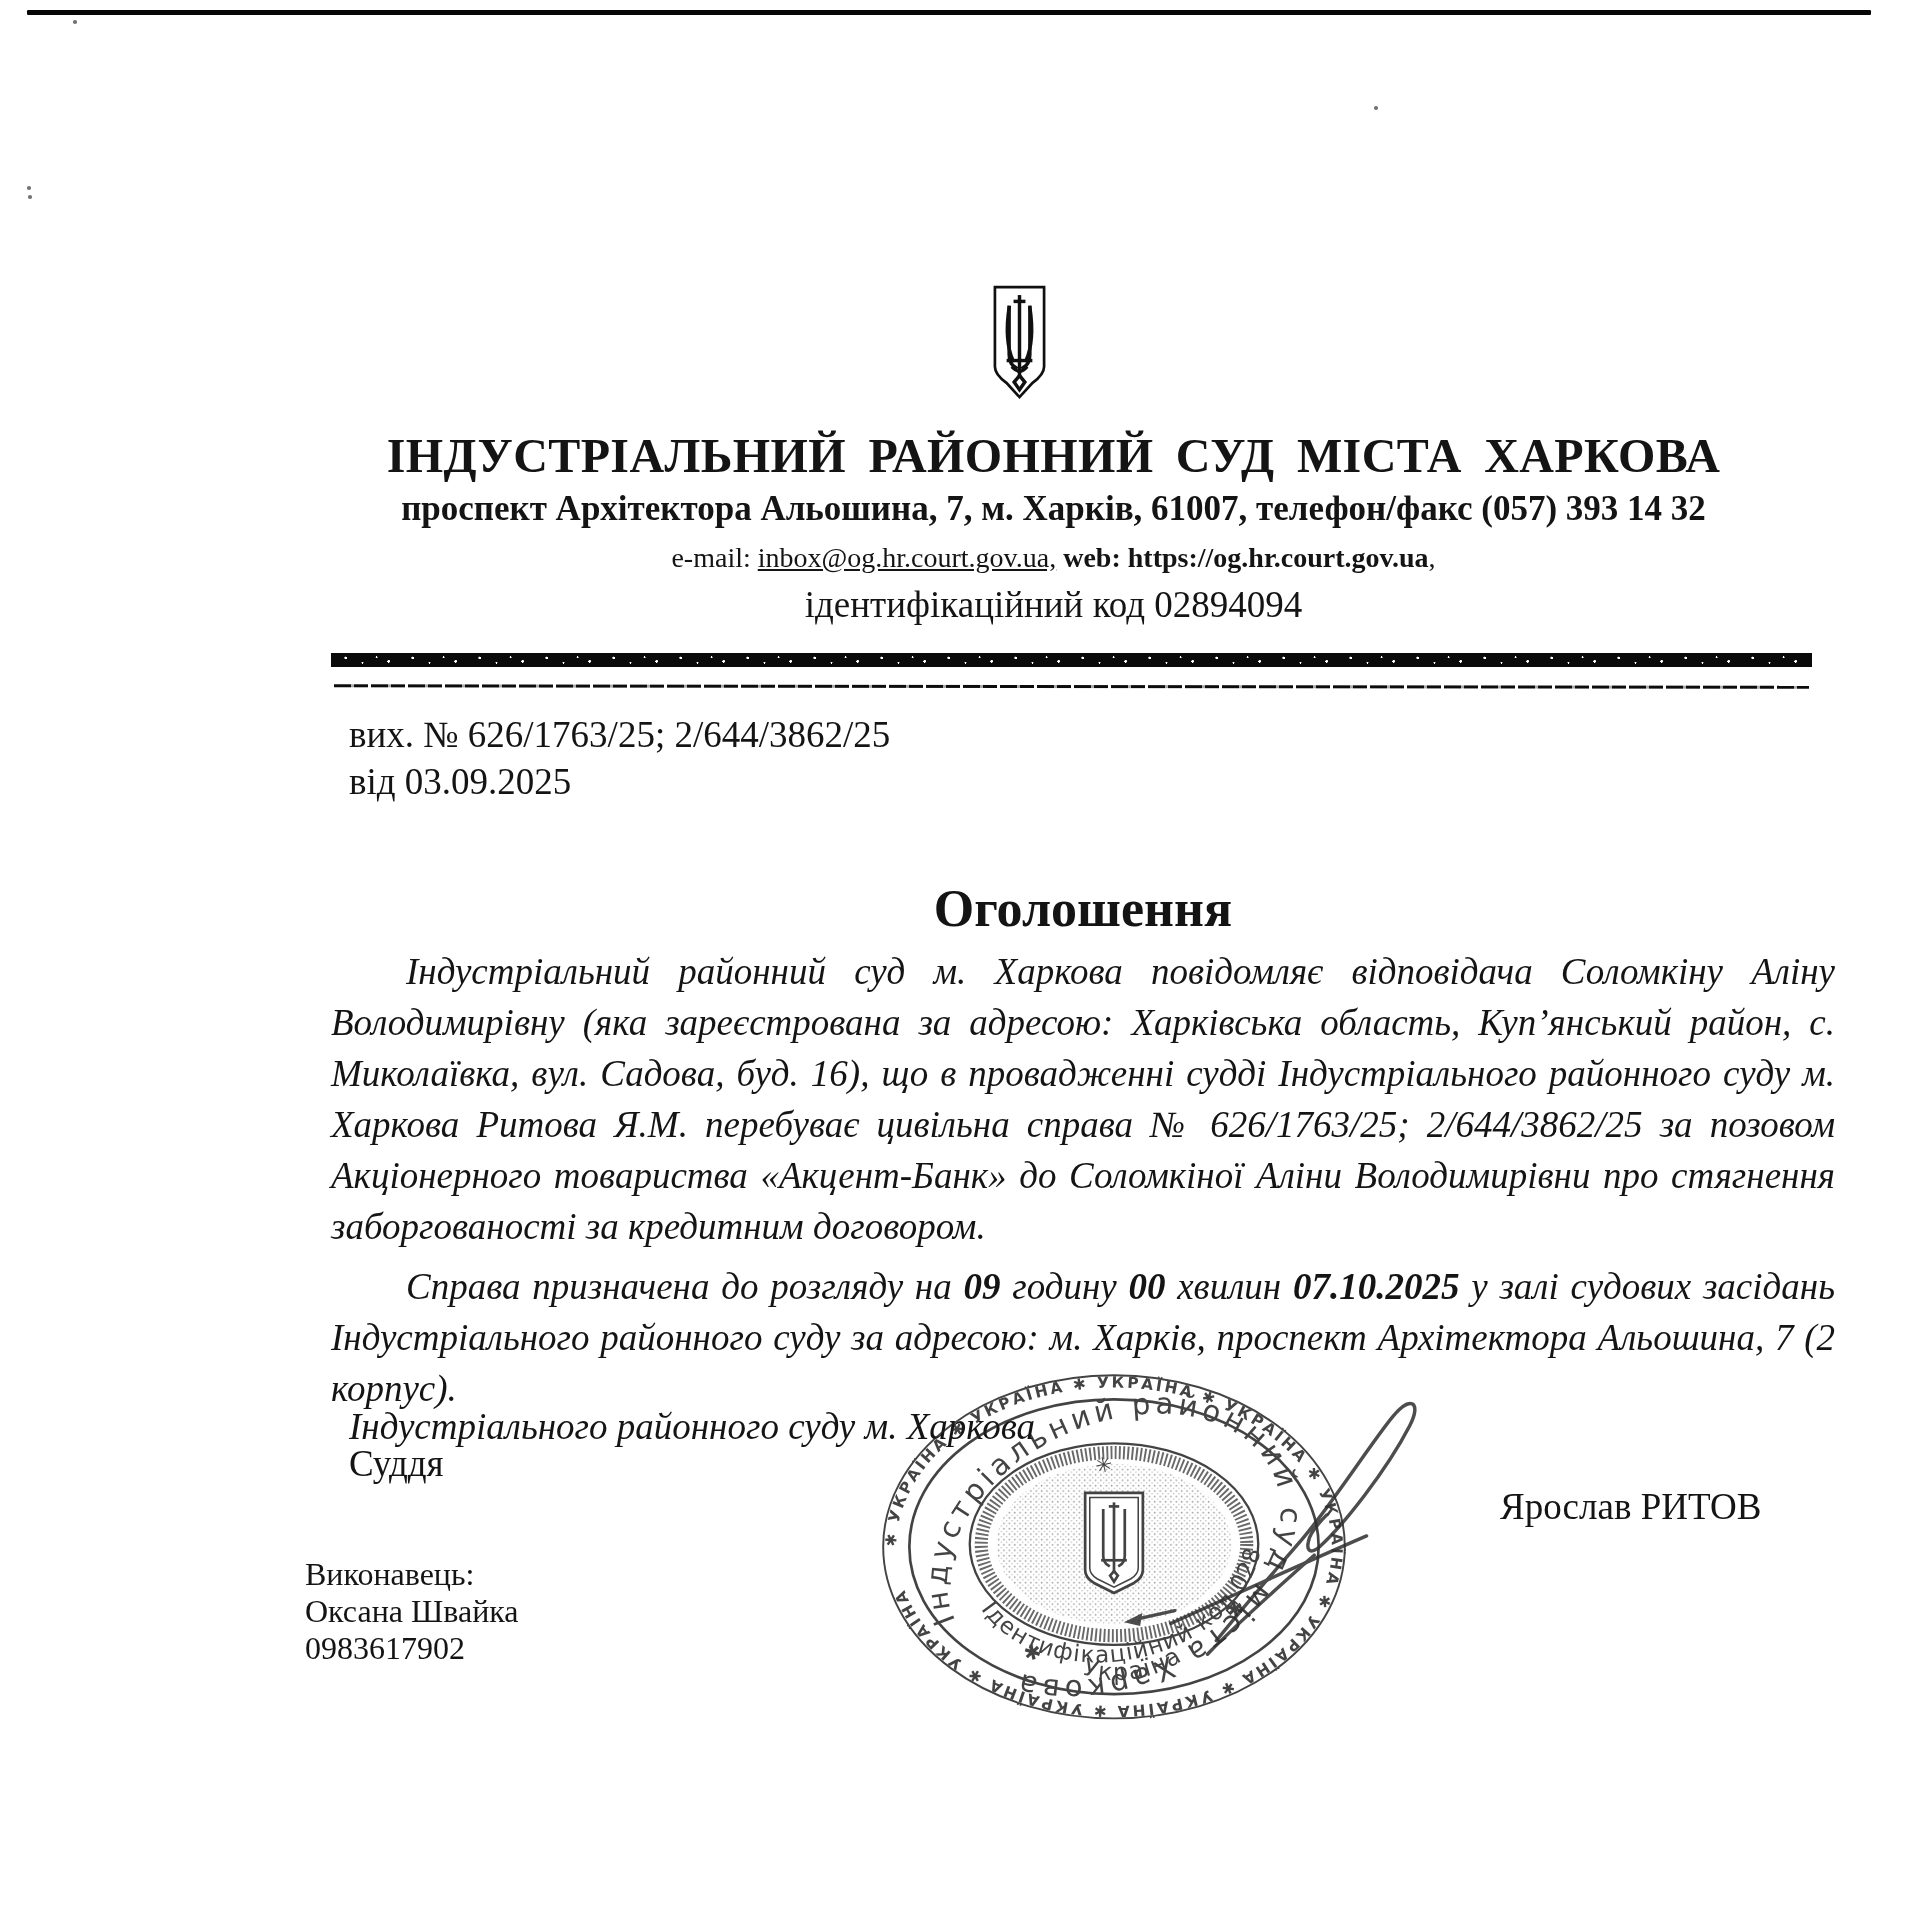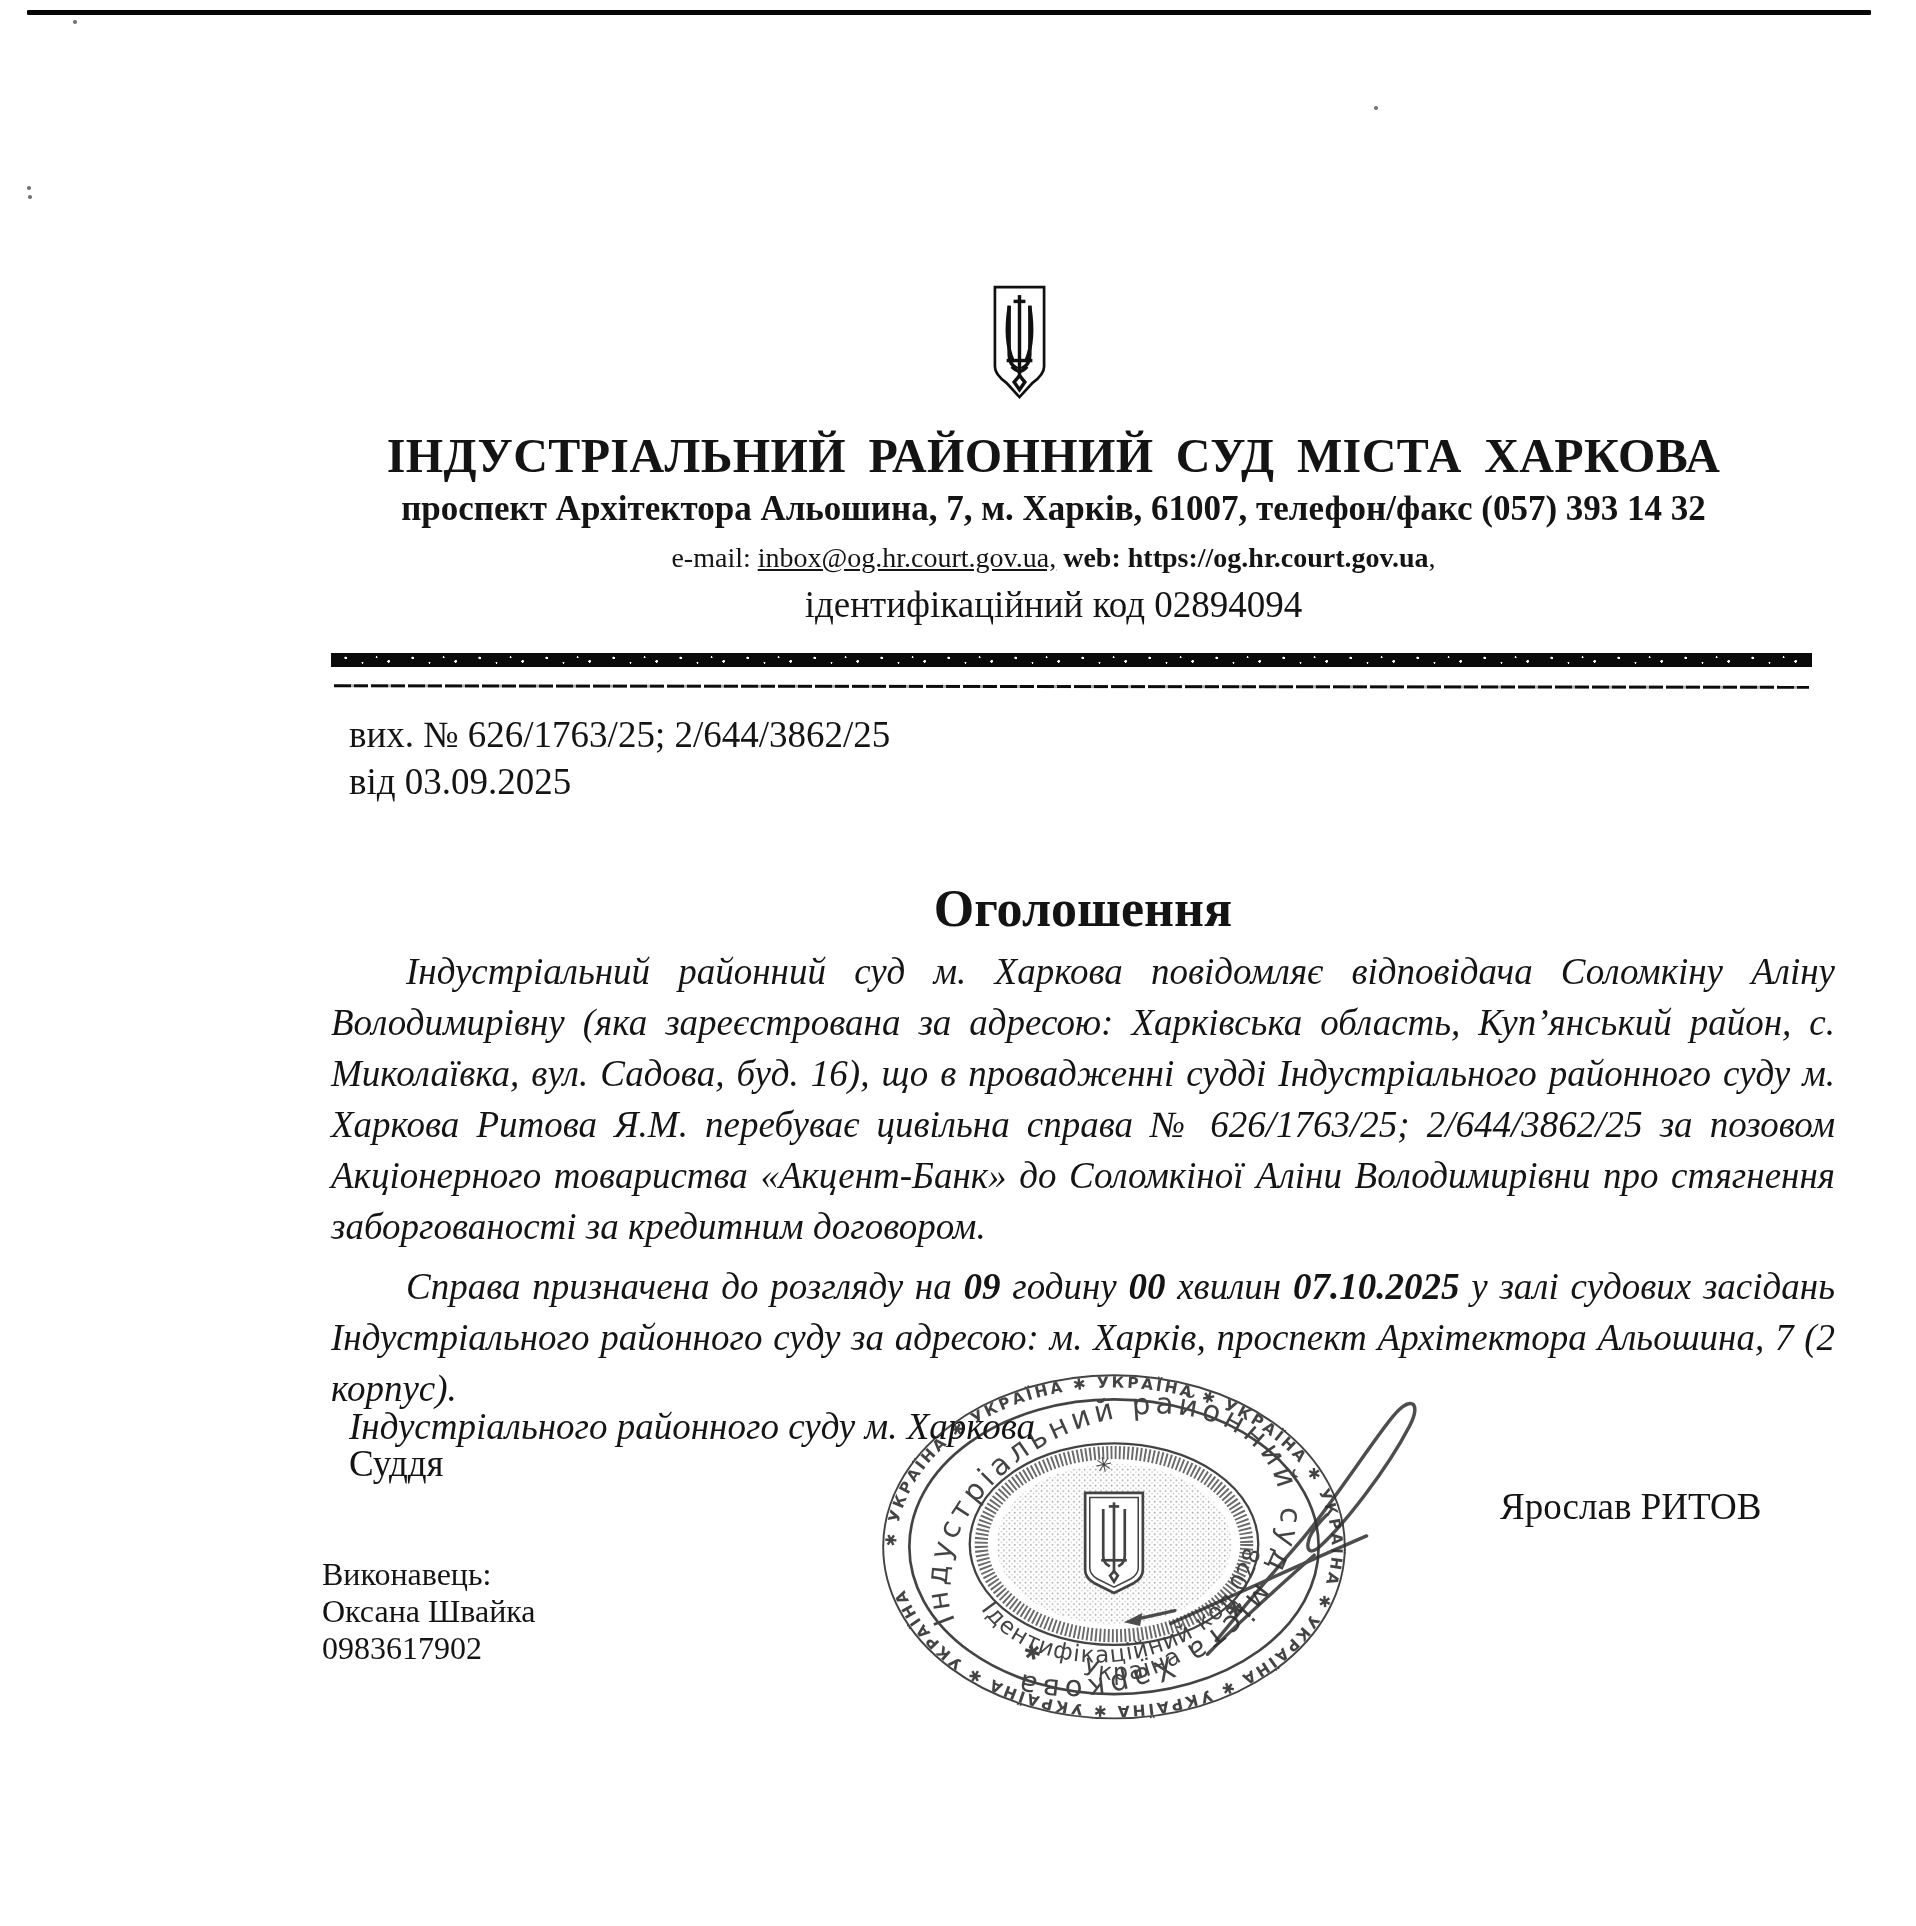--- a/index.html
+++ b/index.html
@@ -45,21 +45,21 @@
     text-align:justify;font-style:italic;}
   .bodytext p{margin:0;text-indent:75px;}
   .bodytext p + p{margin-top:8.5px;}
 
   
   .sig-role{position:absolute;left:349px;top:1442px;font-size:37px;}
   .sig-court{position:absolute;left:349px;top:1405px;font-size:37px;font-style:italic;}
   .sig-name{position:absolute;left:1484px;top:1485px;font-size:37px;margin-left:16px;}
 
   
-  .executor{position:absolute;left:322px;top:1556px;font-size:32px;line-height:37px;}
+  .executor{position:absolute;left:305px;top:1556px;font-size:32px;line-height:37px;}
 
   
   .stamp{position:absolute;left:878px;top:1371px;width:472px;height:352px;opacity:.84;}
   .signature-art{position:absolute;left:1117px;top:1371px;width:674px;height:316px;opacity:.85;}
 </style>
 </head>
 <body>
 
 <div class="page">
 

